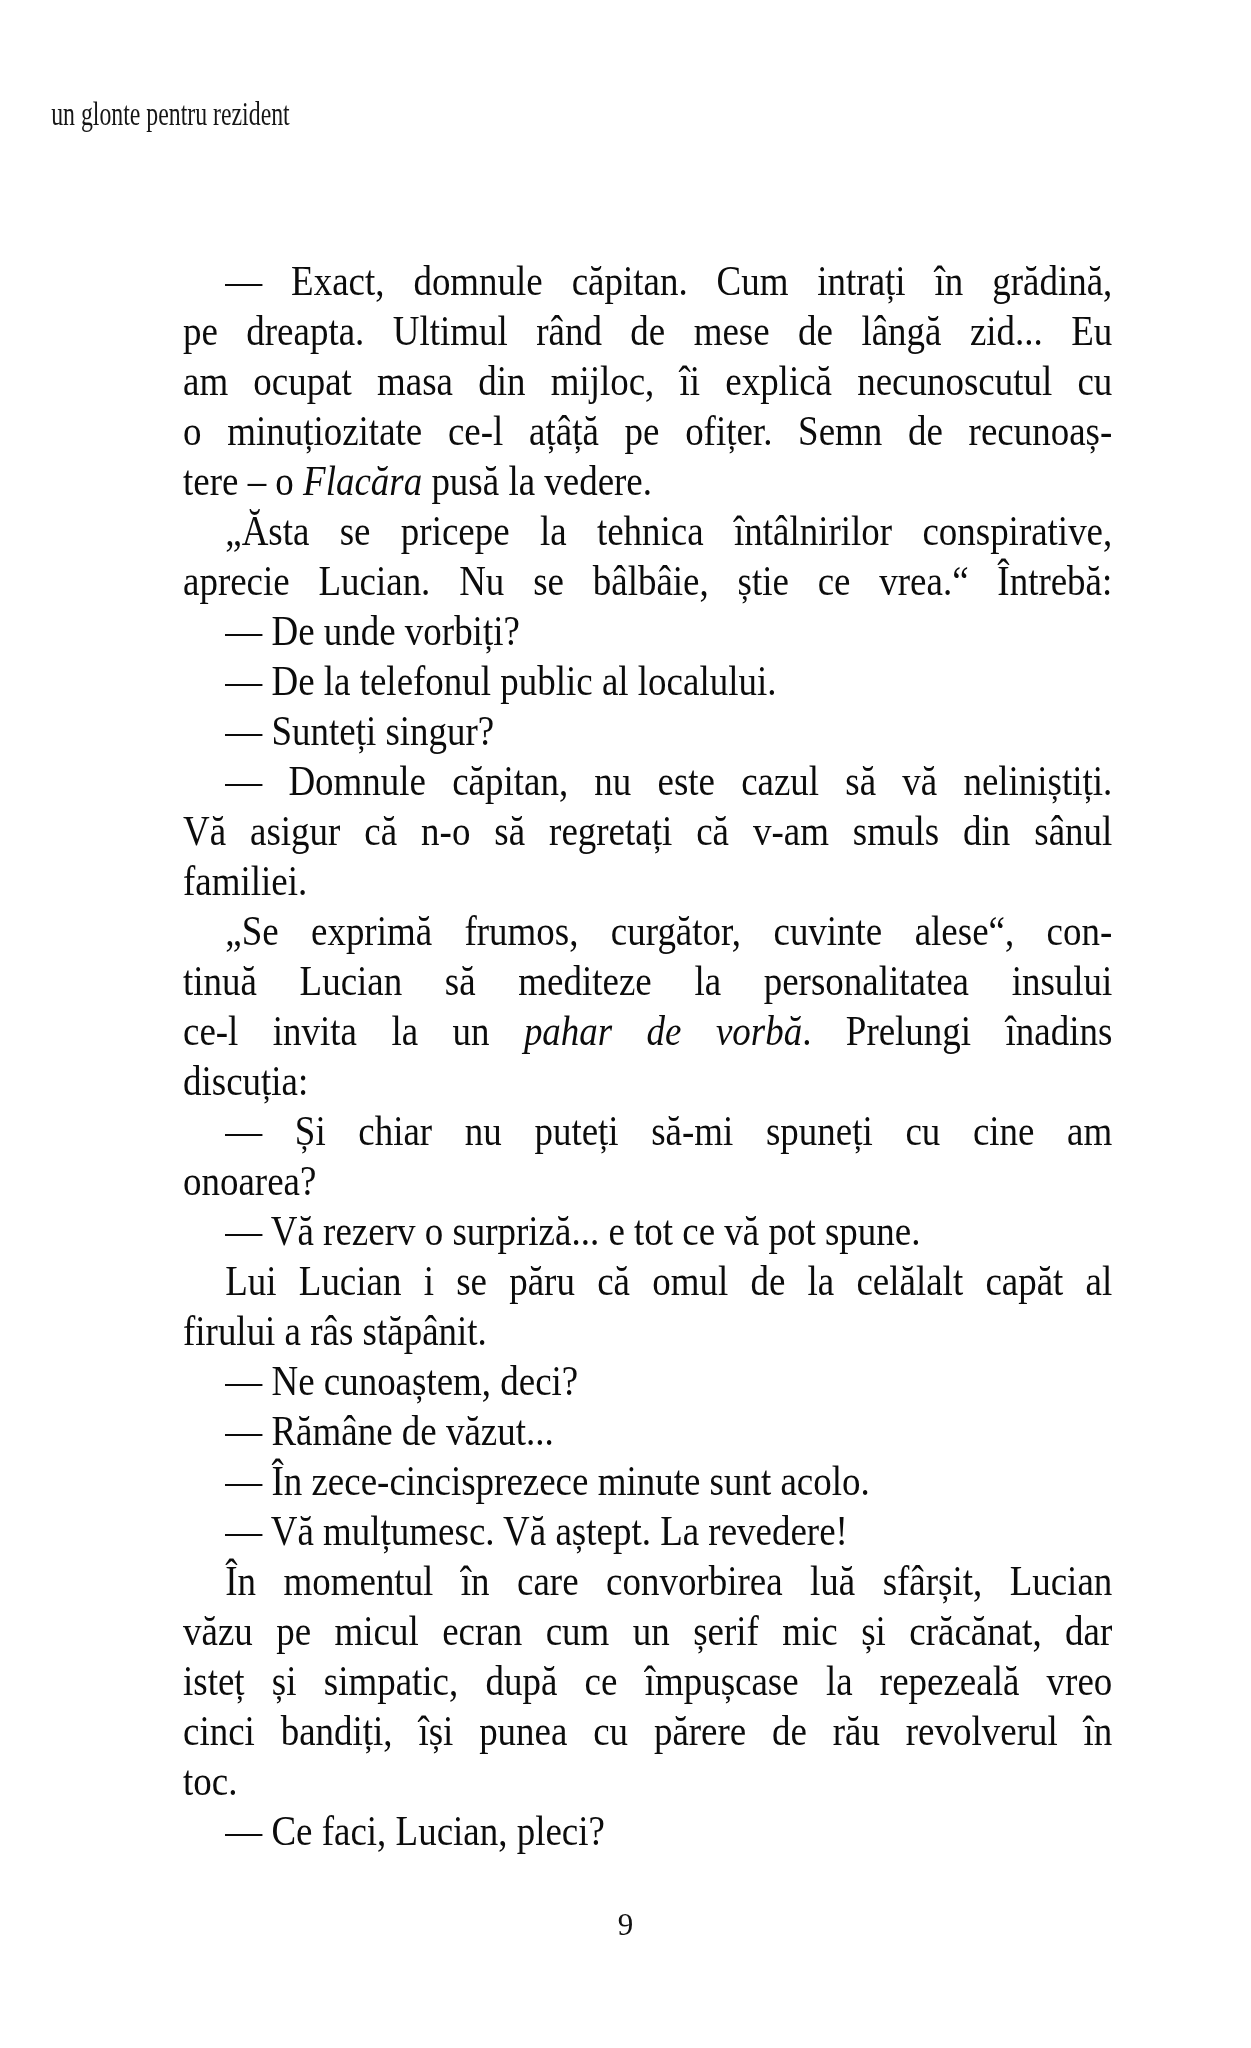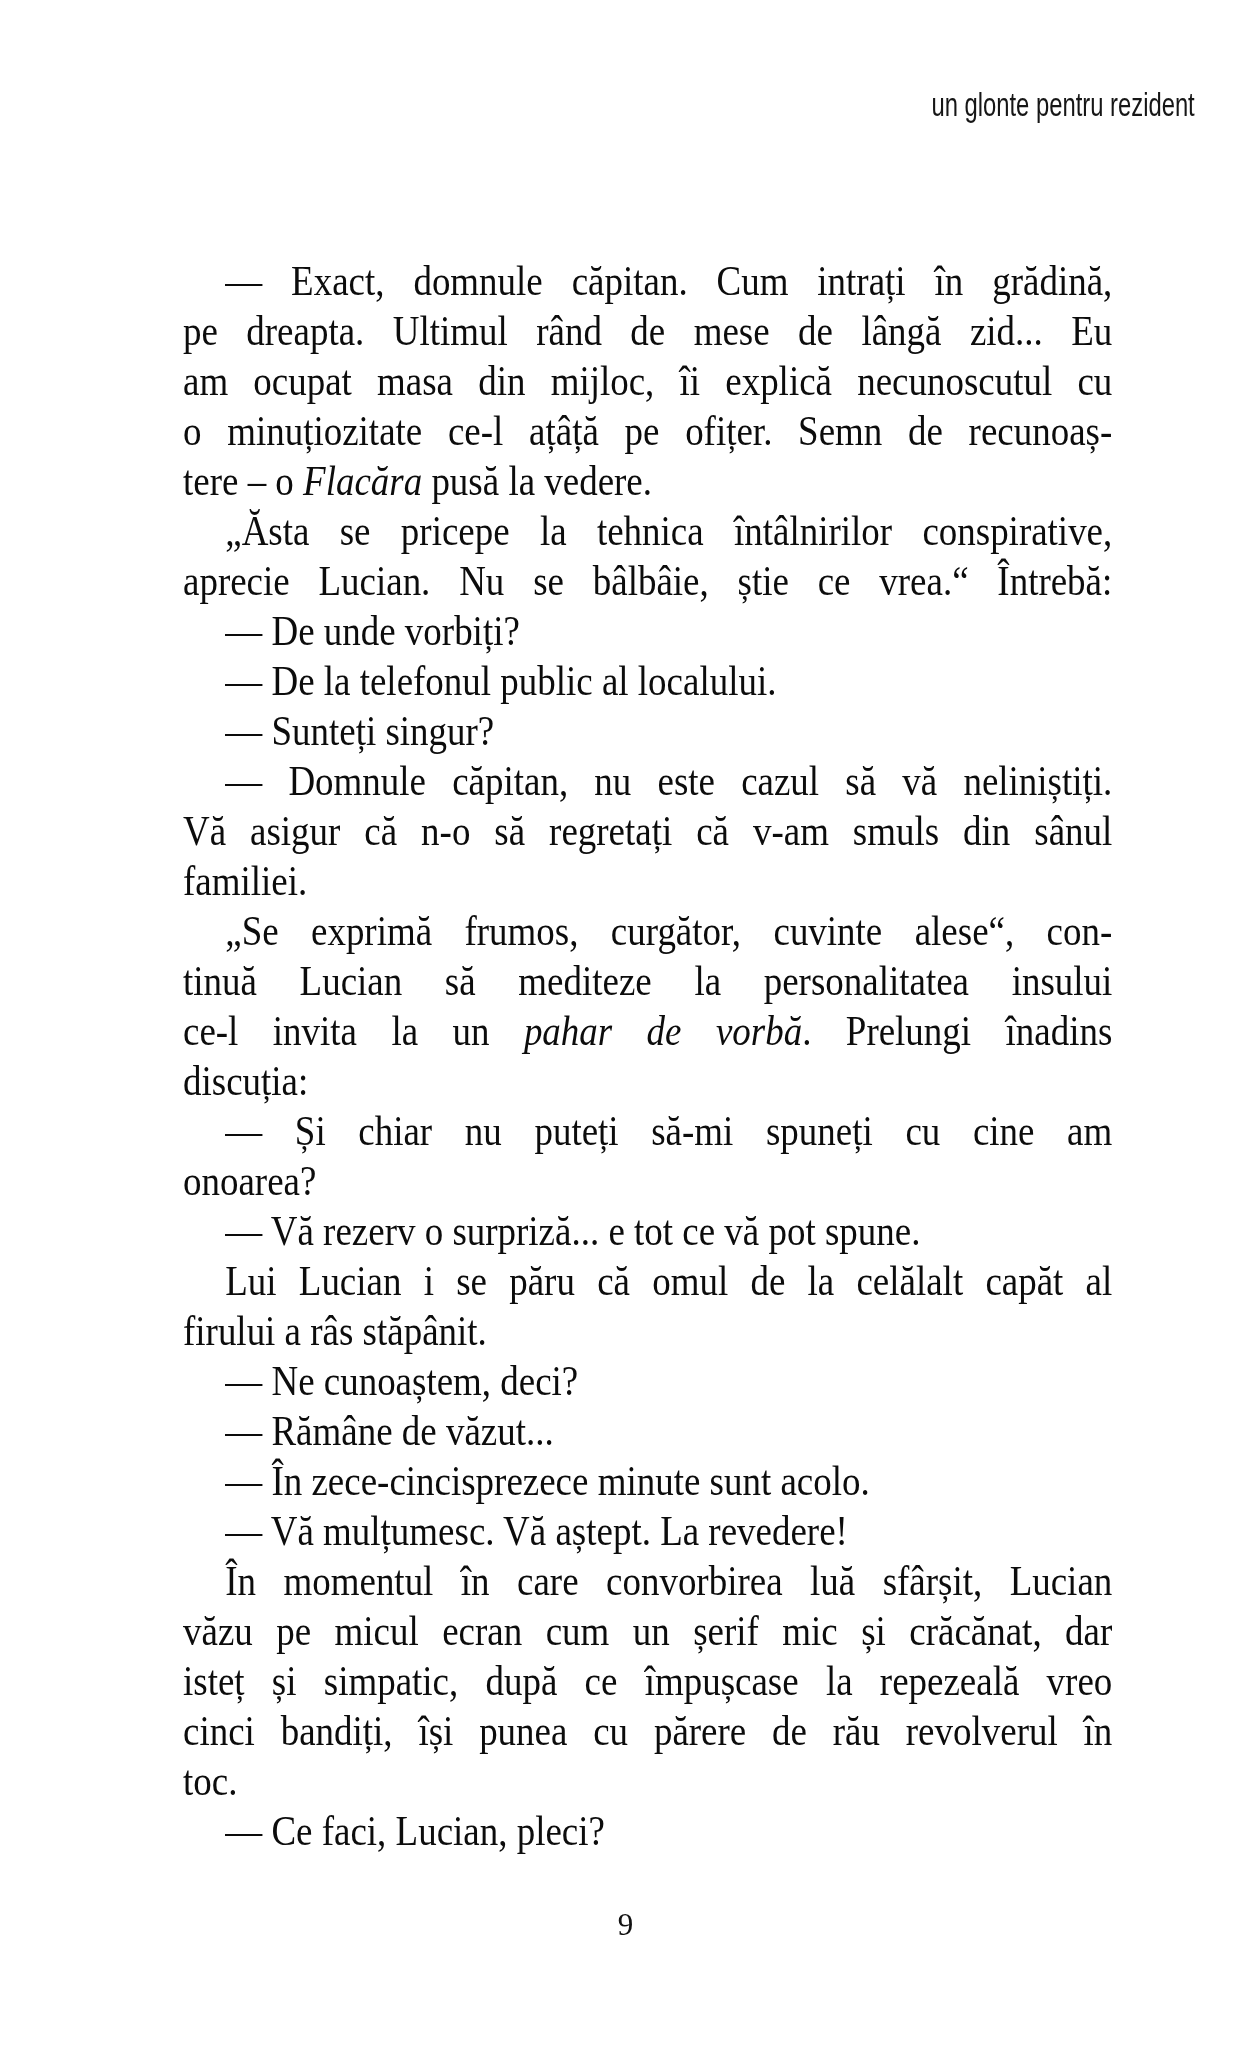--- a/index.html
+++ b/index.html
@@ -8,25 +8,25 @@
     position: relative;
     width: 1251px;
     height: 2048px;
     background: #ffffff;
     color: #0d0d0d;
     font-family: "Liberation Serif", "DejaVu Serif", serif;
     overflow: hidden;
   }
   .running-head {
     position: absolute;
-    top: 87px;
+    top: 97px;
     left: 0;
     width: 100%;
-    text-align: right;
-    font-family: Liberation Sans, sans-serif;
+    text-align: left;
+    font-family: Liberation Serif, serif;
     font-size: 34px;
     line-height: 1;
     color: #161616;
     white-space: nowrap;
   }
   .running-head .squeeze {
     display: inline-block;
     transform: scaleX(0.70);
     transform-origin: 50% 50%;
   }

